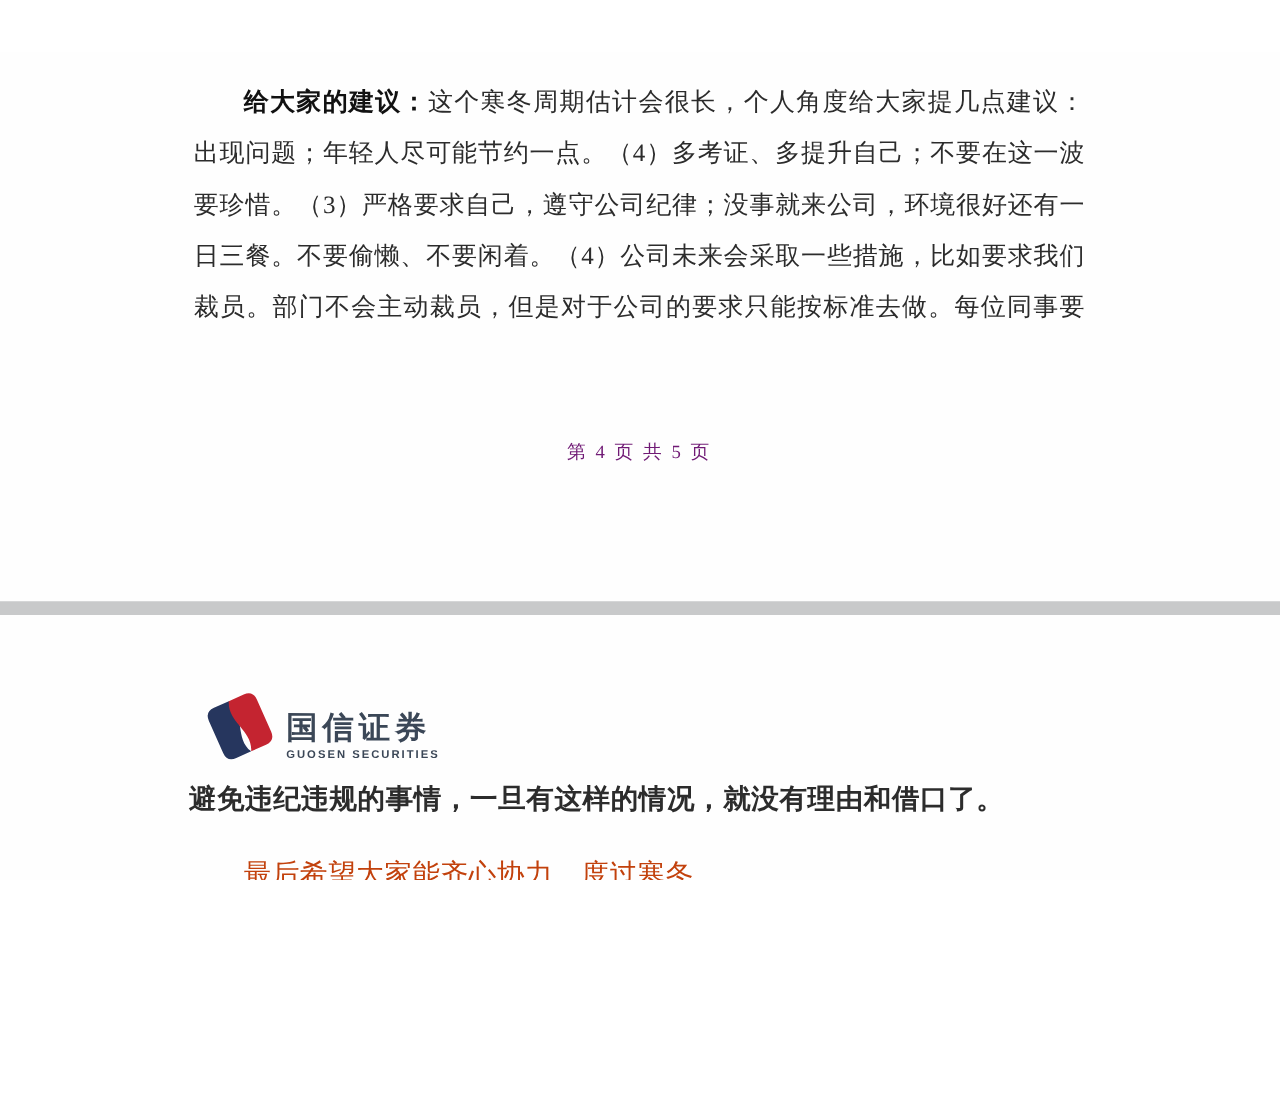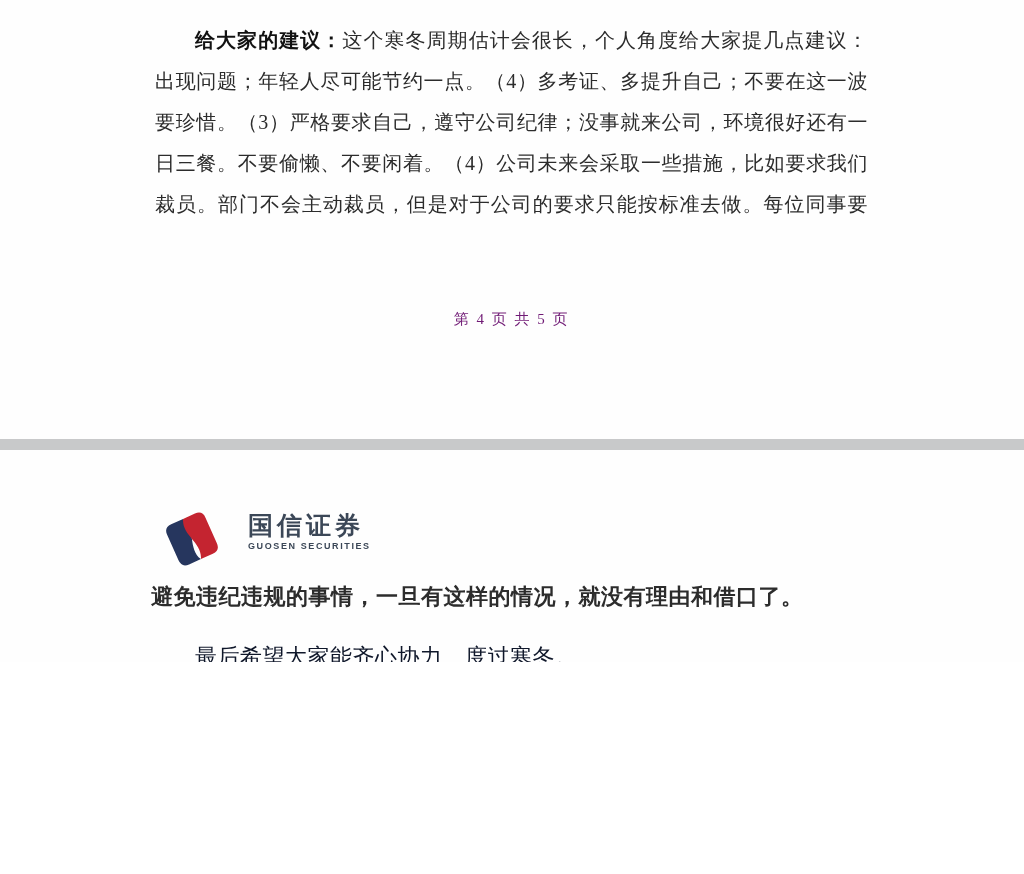--- a/index.html
+++ b/index.html
@@ -7,20 +7,21 @@
     padding: 0;
     background: #ffffff;
   }
   .stage {
     position: relative;
     width: 1024px;
     height: 662px;
     background: #fefefe;
     overflow: hidden;
     font-family: "Liberation Serif", "DejaVu Serif", serif;
+    margin-top: 42px;
   }
   
   .p4-body {
     position: absolute;
     left: 155px;
     top: 20px;
     width: 713px;
     font-size: 20px;
     line-height: 41px;
     color: #2c2c2c;
@@ -56,22 +57,22 @@
     width: 1024px;
     height: 11px;
     background: #c8c9ca;
   }
   
   .logo {
     position: absolute;
     left: 158px;
     top: 512px;
     display: flex;
-    align-items: flex-start;
-    gap: 22px;
+    align-items: flex-end;
+    gap: 3px;
   }
   .logo-mark {
     width: 68px;
     height: 54px;
     display: block;
   }
   .logo-text .cn {
     font-size: 25px;
     font-weight: bold;
     letter-spacing: 4px;
@@ -98,21 +99,21 @@
     letter-spacing: 0.5px;
     font-weight: bold;
   }
   .p5-line2 {
     position: absolute;
     left: 151px;
     top: 637px;
     width: 760px;
     font-size: 22px;
     line-height: 40px;
-    color: #0f172a;
+    color: #c2410c;
     letter-spacing: 0.5px;
     text-indent: 2em;
   }
 </style>
 </head>
 <body>
 
 <div class="stage">
 
   <div class="p4-body">

